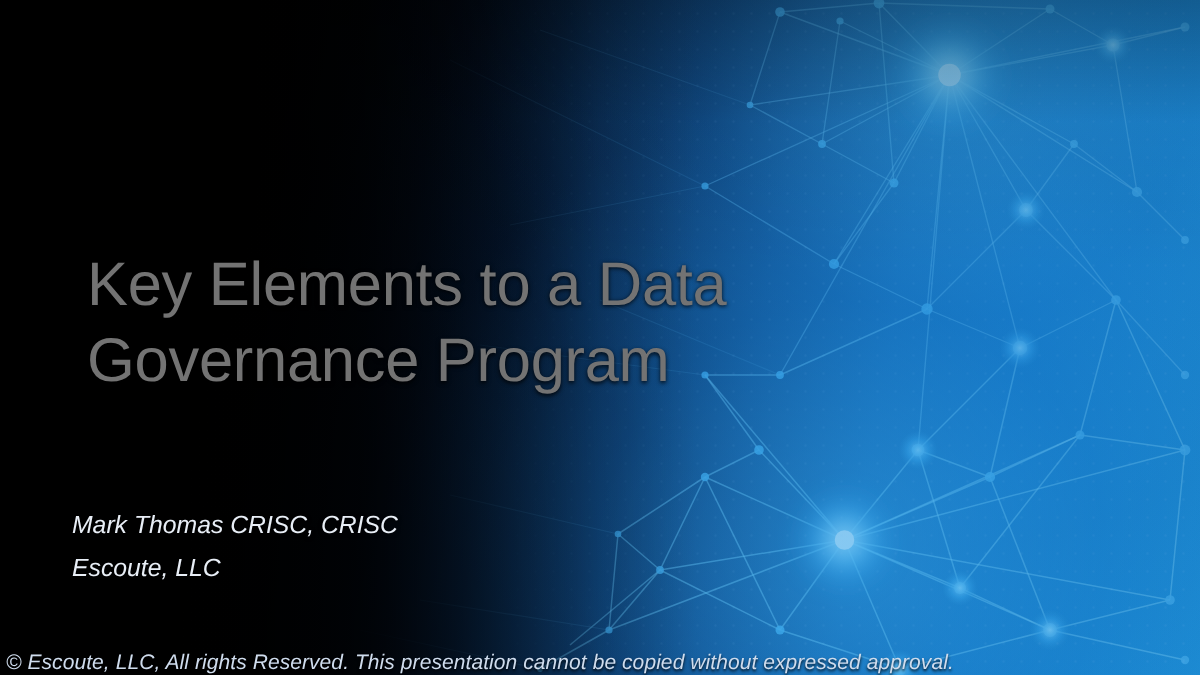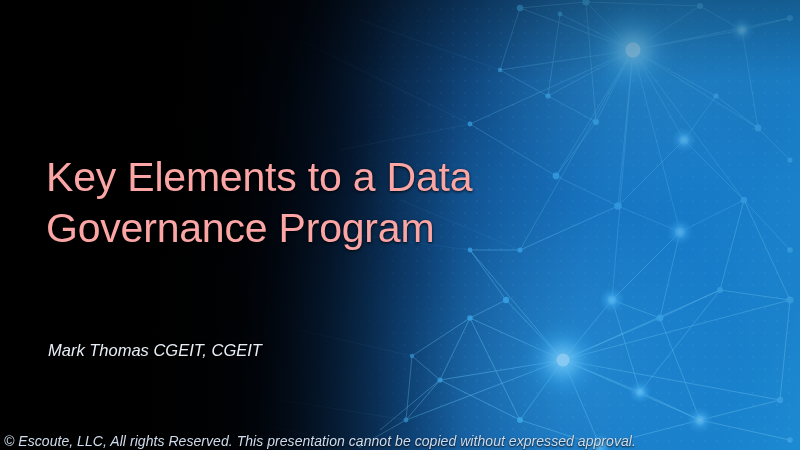--- a/index.html
+++ b/index.html
@@ -82,22 +82,22 @@
     -webkit-mask-image: linear-gradient(92deg, rgba(0,0,0,0) 24%, rgba(0,0,0,0.22) 33%, rgba(0,0,0,0.72) 44%, rgba(0,0,0,1) 56%);
     mask-image: linear-gradient(92deg, rgba(0,0,0,0) 24%, rgba(0,0,0,0.22) 33%, rgba(0,0,0,0.72) 44%, rgba(0,0,0,1) 56%);
   }
 
   
   .title {
     position: absolute;
     left: 46px;
     top: 152px;
     width: 520px;
-    margin: 0;
-    color: #fca5a5;
+    margin: 12px;
+    color: #737373;
     font-size: 41px;
     line-height: 51px;
     font-weight: 300;
     letter-spacing: -0.2px;
     text-shadow: 0 1px 3px rgba(0,0,0,0.85);
     white-space: pre-line;
   }
   .subtitle {
     position: absolute;
     left: 48px;
@@ -315,18 +315,19 @@
   <div class="bg-layer bg-dots"></div>
   <div class="bg-layer bg-glow-tr"></div>
   <div class="bg-layer bg-glow-br"></div>
   <div class="bg-layer bg-vignette-left"></div>
   <div class="bg-layer bg-vignette-top"></div>
 
   <h1 class="title">Key Elements to a Data
 Governance Program</h1>
 
   <div class="subtitle">
-    <div>Mark Thomas CGEIT, CGEIT</div>
+    <div>Mark Thomas CRISC, CRISC</div>
+    <div>Escoute, LLC</div>
   </div>
 
   <div class="footer">© Escoute, LLC, All rights Reserved.  This presentation cannot be copied without expressed approval.</div>
 
 </div>
 
 </body></html>

